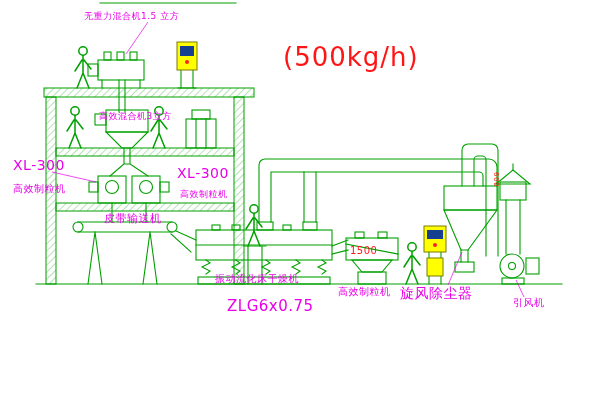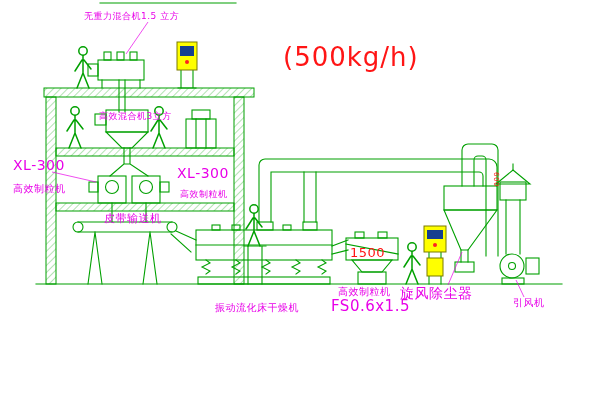--- a/index.html
+++ b/index.html
@@ -184,21 +184,21 @@
     <span class="title-cap">(500kg/h)</span>
   </div>
 
   <div class="lbl" style="left:84px;top:12px;font-size:9px">无重力混合机1.5 立方</div>
   <div class="lbl" style="left:99px;top:112px;font-size:9px">高效混合机3立方</div>
   <div class="lbl" style="left:13px;top:158px;font-size:14px">XL-300</div>
   <div class="lbl" style="left:13px;top:184px;font-size:10px">高效制粒机</div>
   <div class="lbl" style="left:177px;top:166px;font-size:14px">XL-300</div>
   <div class="lbl" style="left:180px;top:190px;font-size:9px">高效制粒机</div>
   <div class="lbl" style="left:104px;top:213px;font-size:11px">皮带输送机</div>
-  <div class="lbl" style="left:215px;top:303px;font-size:10px">振动流化床干燥机</div>
+  <div class="lbl" style="left:215px;top:274px;font-size:10px">振动流化床干燥机</div>
+  <div class="lbl" style="left:227px;top:299px;font-size:15px">ZLG6x0.75</div>
   <div class="lbl" style="left:338px;top:287px;font-size:10px">高效制粒机</div>
-  <div class="lbl" style="left:331px;top:299px;font-size:15px">FS0.6x1.5</div>
   <div class="lbl" style="left:400px;top:286px;font-size:14px">旋风除尘器</div>
   <div class="lbl" style="left:513px;top:298px;font-size:10px">引风机</div>
-  <div class="lbl red" style="left:350px;top:246px;font-size:13px">1500</div>
+  <div class="lbl red" style="left:350px;top:246px;font-size:10px">1500</div>
   <div class="lbl red" style="left:499px;top:172px;font-size:7px;transform:rotate(90deg);transform-origin:0 0">600</div>
 
 </div>
 
 </body></html>

